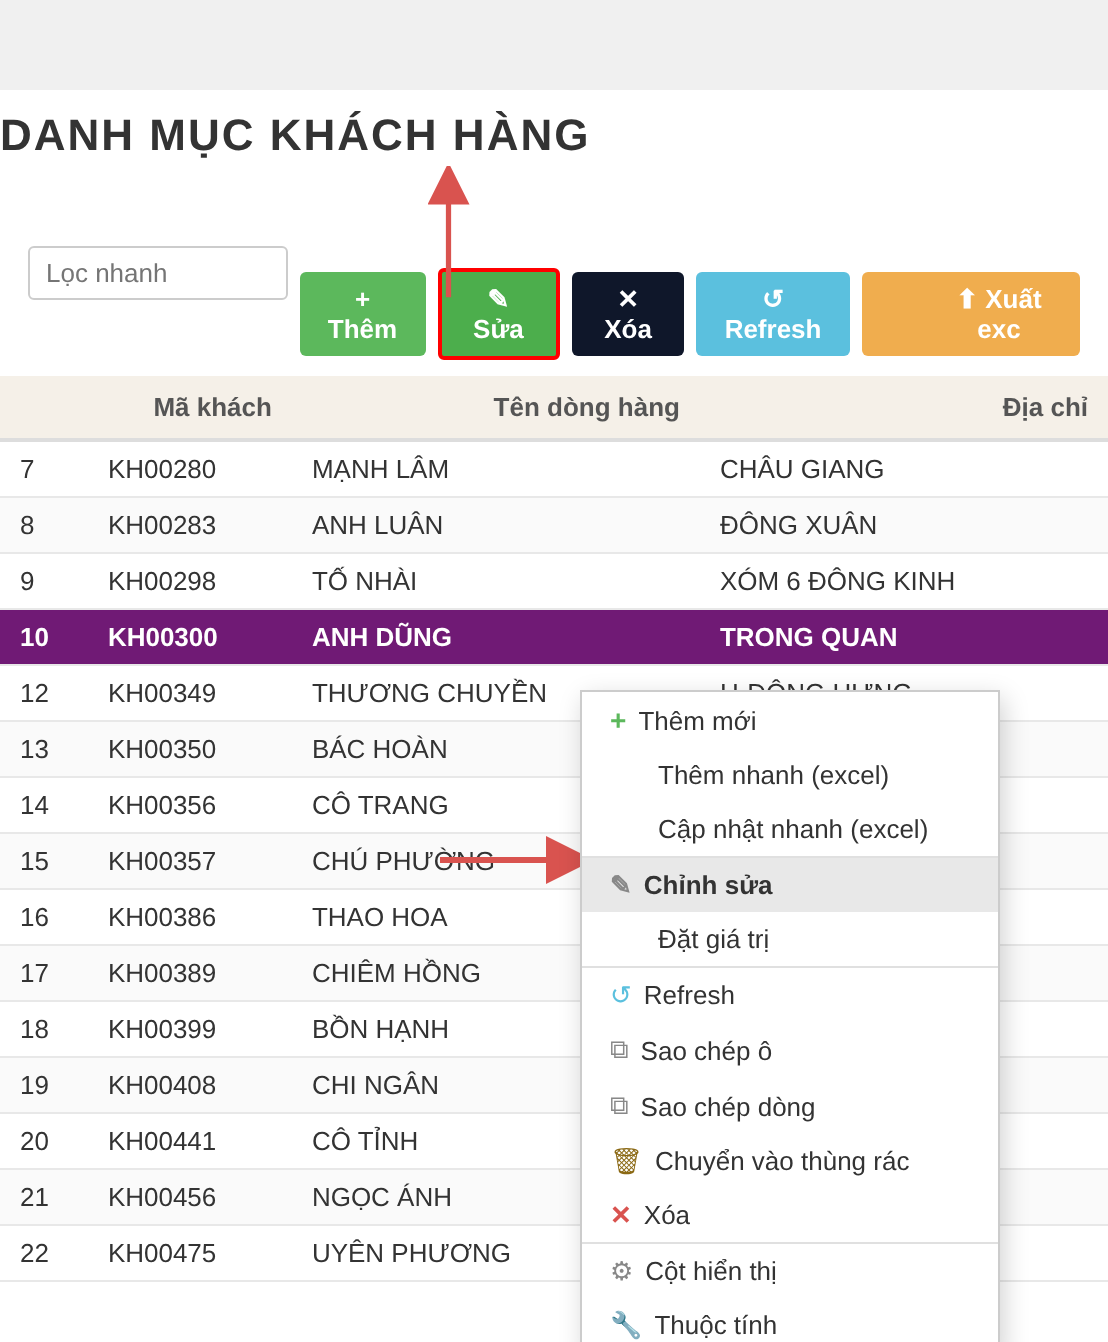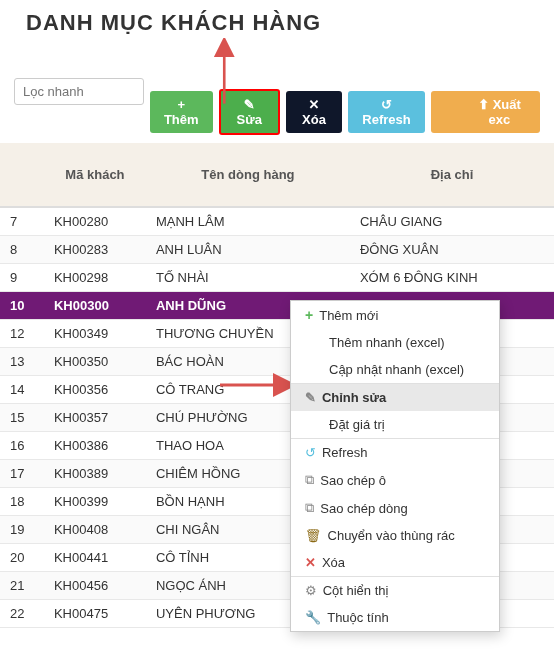--- a/index.html
+++ b/index.html
@@ -7,25 +7,26 @@
 
     .page-wrapper {
       background: #fff;
       width: 554px;
       min-height: 671px;
       position: relative;
     }
 
     .header-title {
       background: #fff;
-      padding: 10px 14px 6px 26px;
+      padding: 10px 14px 6px 0;
       font-size: 22px;
       font-weight: bold;
       color: #333;
       letter-spacing: 1px;
+      margin-top: 45px;
     }
 
     .toolbar {
       display: flex;
       align-items: center;
       gap: 6px;
       padding: 6px 14px 8px 14px;
       background: #fff;
     }
 
@@ -66,22 +67,22 @@
       width: 100%;
       border-collapse: collapse;
       font-size: 13px;
     }
 
     thead tr {
       background: #f5f0e8;
     }
 
     thead th {
-      padding: 24px 10px;
-      text-align: center;
+      padding: 8px 10px;
+      text-align: right;
       font-weight: bold;
       color: #555;
       border-bottom: 2px solid #ddd;
     }
 
     tbody tr {
       border-bottom: 1px solid #e8e8e8;
     }
 
     tbody tr:nth-child(even) {

